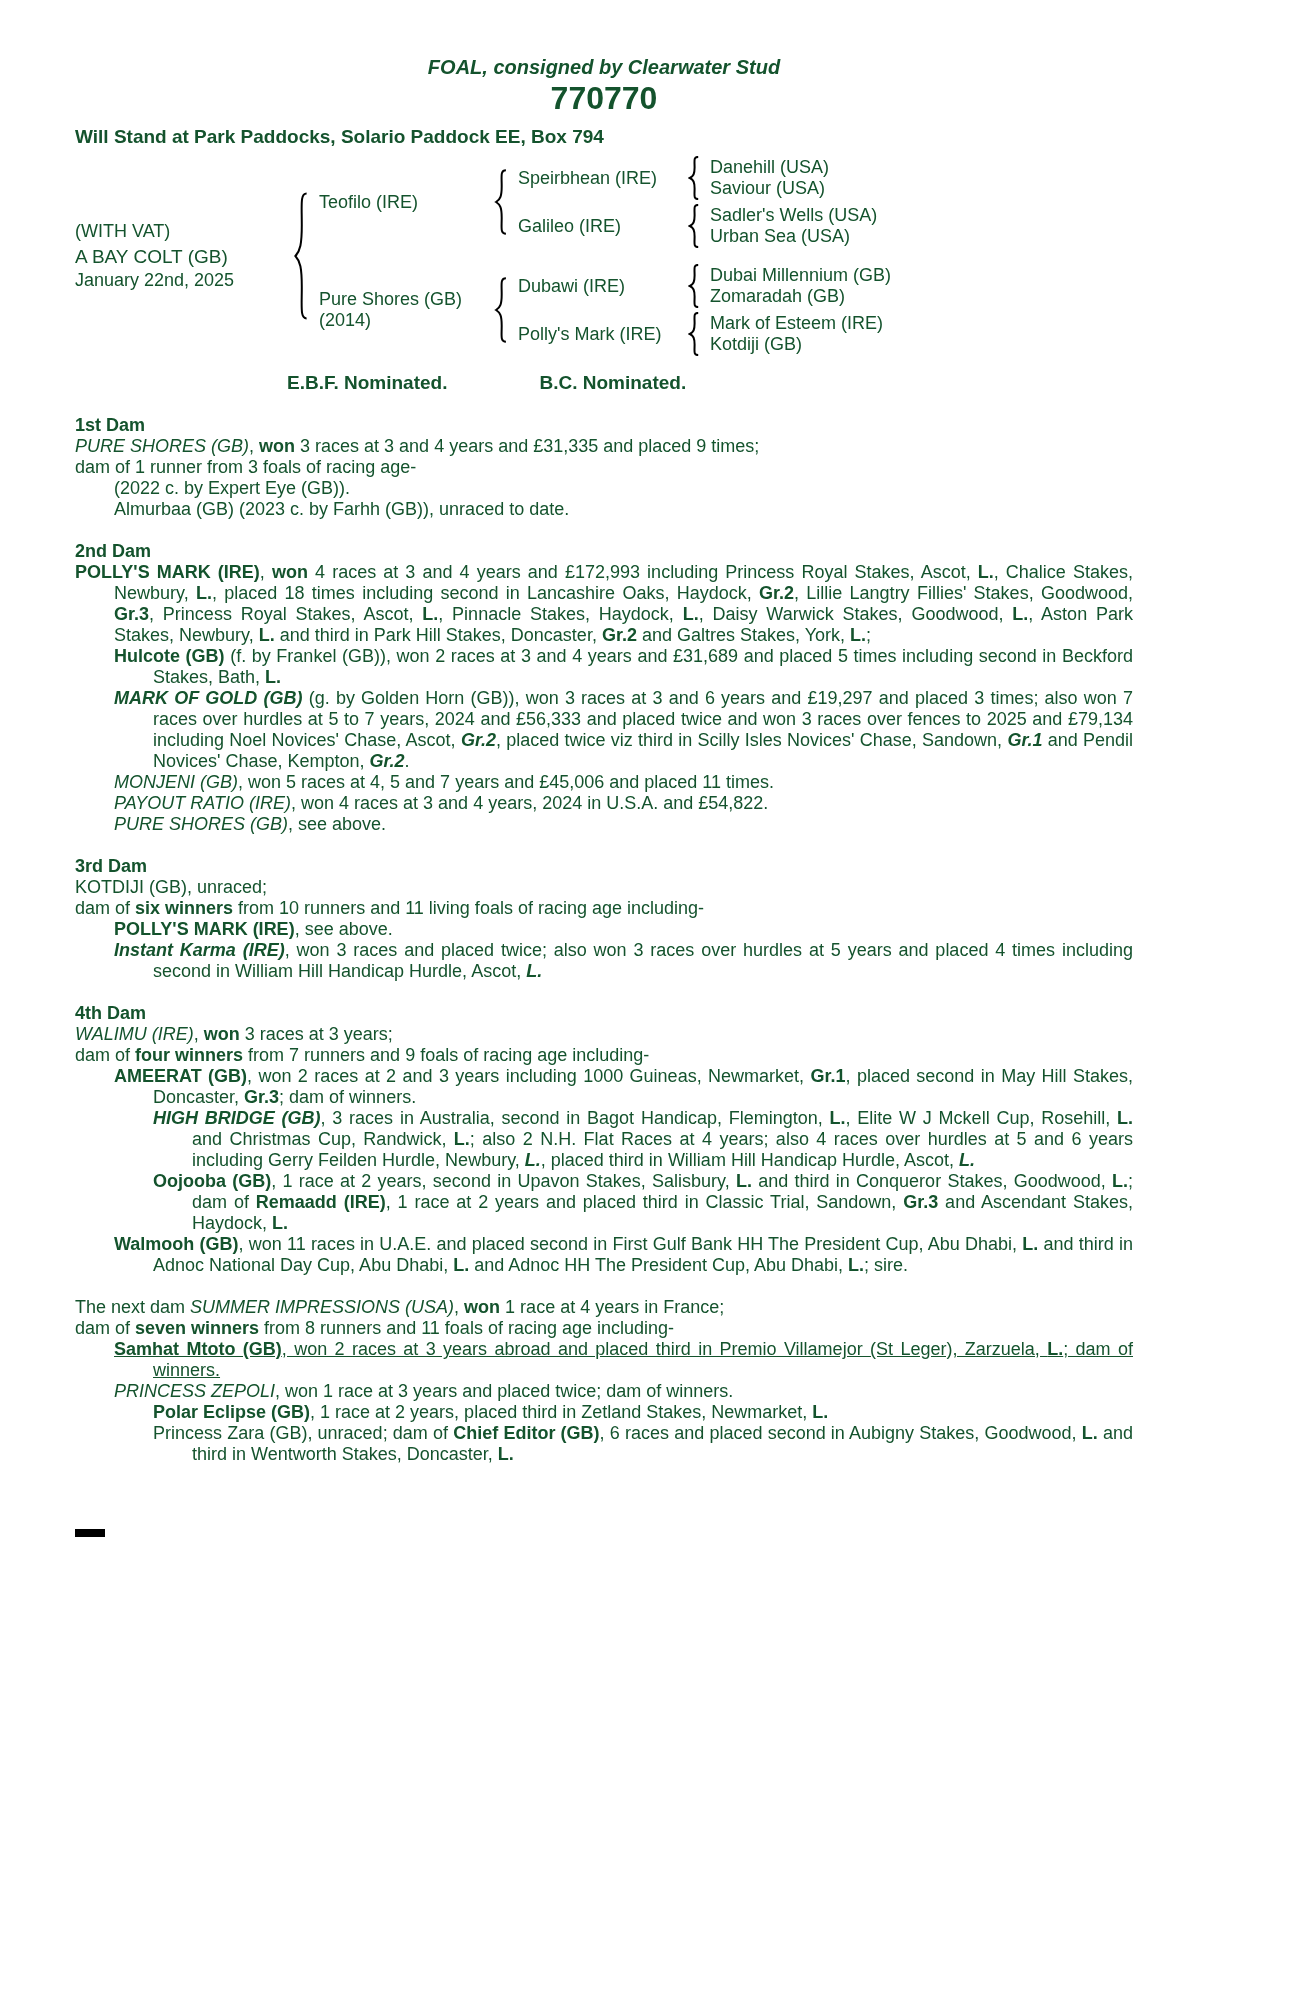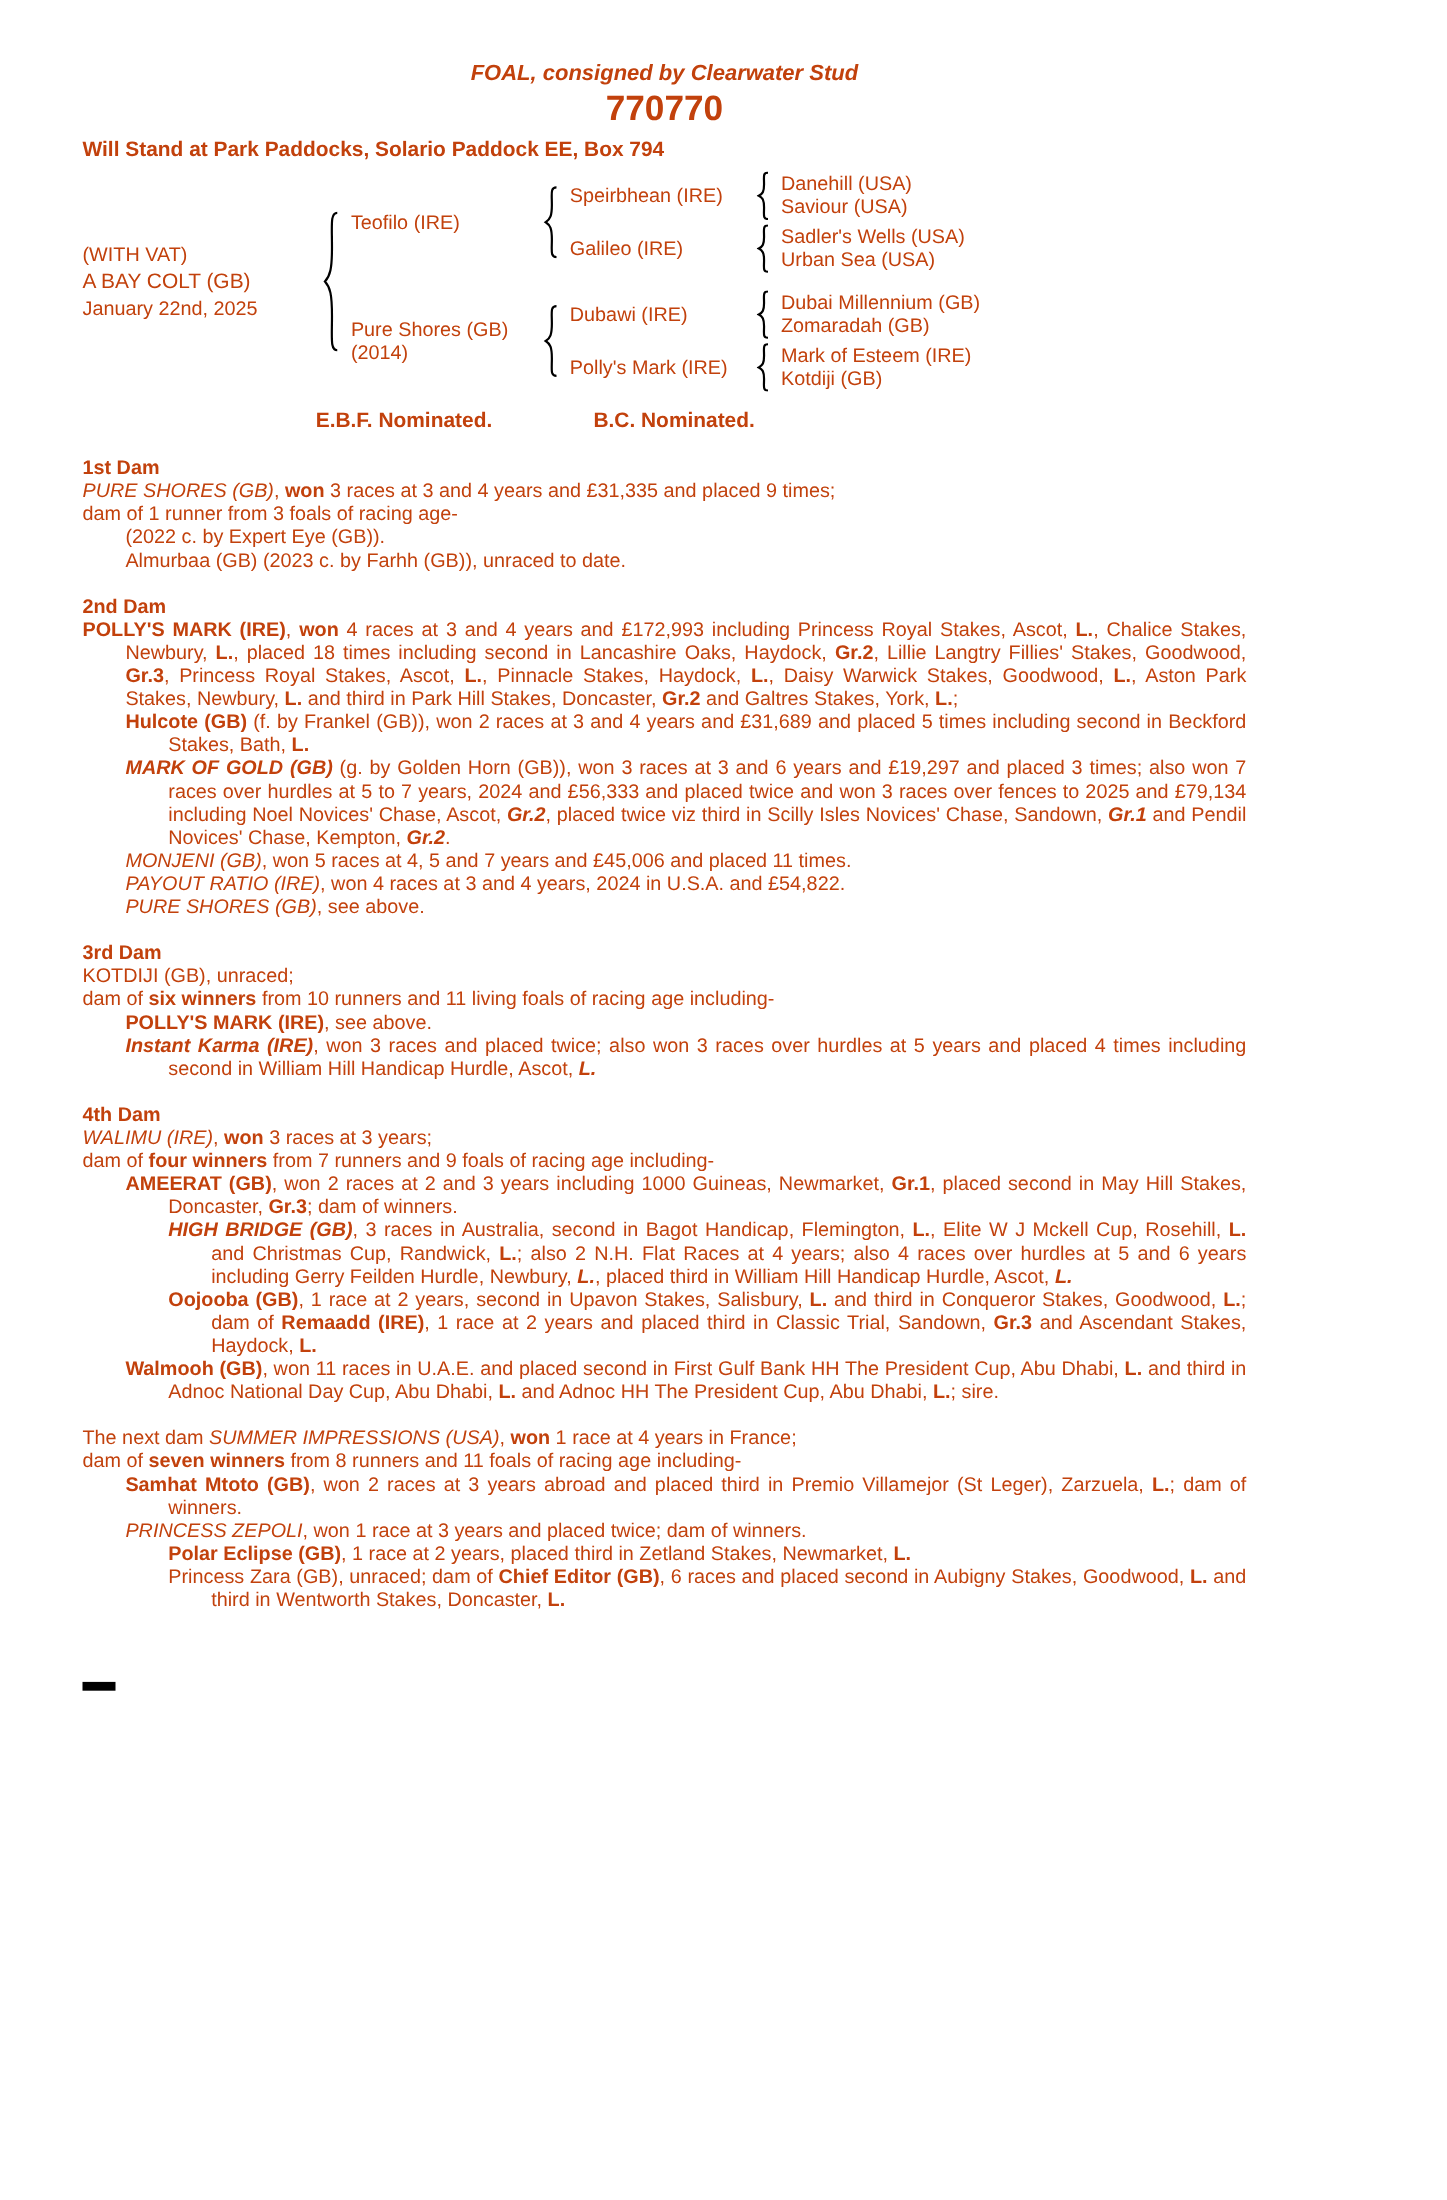--- a/index.html
+++ b/index.html
@@ -2,21 +2,21 @@
 <html><head>
 <meta charset="utf-8">
 <style>
   * { box-sizing: border-box; }
   html, body { margin: 0; padding: 0; background: #ffffff; }
   .page {
     width: 1208px;
     min-height: 2000px;
     padding: 56px 75px 40px 75px;
     font-family: "Liberation Sans", sans-serif;
-    color: #c2410c;
+    color: #14532d;
     background: #fff;
   }
   .consignor { text-align: center; font-size: 20px; font-style: italic; font-weight: bold; }
   .lot-row {
     display: flex; justify-content: center; align-items: baseline;
     font-size: 32px; font-weight: bold; line-height: 1.1; margin-top: 2px;
   }
   .stand-line { font-size: 19px; font-weight: bold; margin-top: 10px; }
 
   
@@ -178,21 +178,21 @@
       <div class="dam-heading">4th Dam</div>
       <p class="para" style="padding-left: 39px; text-indent: -39px;"><span class="i">WALIMU (IRE)</span><span>, </span><span class="b">won</span><span> 3 races at 3 years;</span></p>
       <p class="para" style="padding-left: 39px; text-indent: -39px;"><span>dam of </span><span class="b">four winners</span><span> from 7 runners and 9 foals of racing age including-</span></p>
       <p class="para" style="padding-left: 78px; text-indent: -39px;"><span class="b">AMEERAT (GB)</span><span>, won 2 races at 2 and 3 years including 1000 Guineas, Newmarket, </span><span class="b">Gr.1</span><span>, placed second in May Hill Stakes, Doncaster, </span><span class="b">Gr.3</span><span>; dam of winners.</span></p>
       <p class="para" style="padding-left: 117px; text-indent: -39px;"><span class="bi">HIGH BRIDGE (GB)</span><span>, 3 races in Australia, second in Bagot Handicap, Flemington, </span><span class="b">L.</span><span>, Elite W J Mckell Cup, Rosehill, </span><span class="b">L.</span><span> and Christmas Cup, Randwick, </span><span class="b">L.</span><span>; also 2 N.H. Flat Races at 4 years; also 4 races over hurdles at 5 and 6 years including Gerry Feilden Hurdle, Newbury, </span><span class="bi">L.</span><span>, placed third in William Hill Handicap Hurdle, Ascot, </span><span class="bi">L.</span></p>
       <p class="para" style="padding-left: 117px; text-indent: -39px;"><span class="b">Oojooba (GB)</span><span>, 1 race at 2 years, second in Upavon Stakes, Salisbury, </span><span class="b">L.</span><span> and third in Conqueror Stakes, Goodwood, </span><span class="b">L.</span><span>; dam of </span><span class="b">Remaadd (IRE)</span><span>, 1 race at 2 years and placed third in Classic Trial, Sandown, </span><span class="b">Gr.3</span><span> and Ascendant Stakes, Haydock, </span><span class="b">L.</span></p>
       <p class="para" style="padding-left: 78px; text-indent: -39px;"><span class="b">Walmooh (GB)</span><span>, won 11 races in U.A.E. and placed second in First Gulf Bank HH The President Cup, Abu Dhabi, </span><span class="b">L.</span><span> and third in Adnoc National Day Cup, Abu Dhabi, </span><span class="b">L.</span><span> and Adnoc HH The President Cup, Abu Dhabi, </span><span class="b">L.</span><span>; sire.</span></p>
       <div class="gap"></div>
       <p class="para" style="padding-left: 39px; text-indent: -39px;"><span>The next dam </span><span class="i">SUMMER IMPRESSIONS (USA)</span><span>, </span><span class="b">won</span><span> 1 race at 4 years in France;</span></p>
       <p class="para" style="padding-left: 39px; text-indent: -39px;"><span>dam of </span><span class="b">seven winners</span><span> from 8 runners and 11 foals of racing age including-</span></p>
-      <p class="para" style="padding-left: 78px; text-indent: -39px;"><span class="b">Samhat Mtoto (GB)</span><span>, won 2 races at 3 years abroad and placed third in Premio Villamejor (St Leger), Zarzuela, </span><span class="b">L.</span><span>; dam of winners.</span></p>
+      <p class="para" style="padding-left: 78px; text-indent: -39px; text-decoration: underline;"><span class="b">Samhat Mtoto (GB)</span><span>, won 2 races at 3 years abroad and placed third in Premio Villamejor (St Leger), Zarzuela, </span><span class="b">L.</span><span>; dam of winners.</span></p>
       <p class="para" style="padding-left: 78px; text-indent: -39px;"><span class="i">PRINCESS ZEPOLI</span><span>, won 1 race at 3 years and placed twice; dam of winners.</span></p>
       <p class="para" style="padding-left: 117px; text-indent: -39px;"><span class="b">Polar Eclipse (GB)</span><span>, 1 race at 2 years, placed third in Zetland Stakes, Newmarket, </span><span class="b">L.</span></p>
       <p class="para" style="padding-left: 117px; text-indent: -39px;"><span>Princess Zara (GB), unraced; dam of </span><span class="b">Chief Editor (GB)</span><span>, 6 races and placed second in Aubigny Stakes, Goodwood, </span><span class="b">L.</span><span> and third in Wentworth Stakes, Doncaster, </span><span class="b">L.</span></p>
     </div>
 
   <div class="bottom-mark"></div>
 
 </div>
 
 </body></html>

